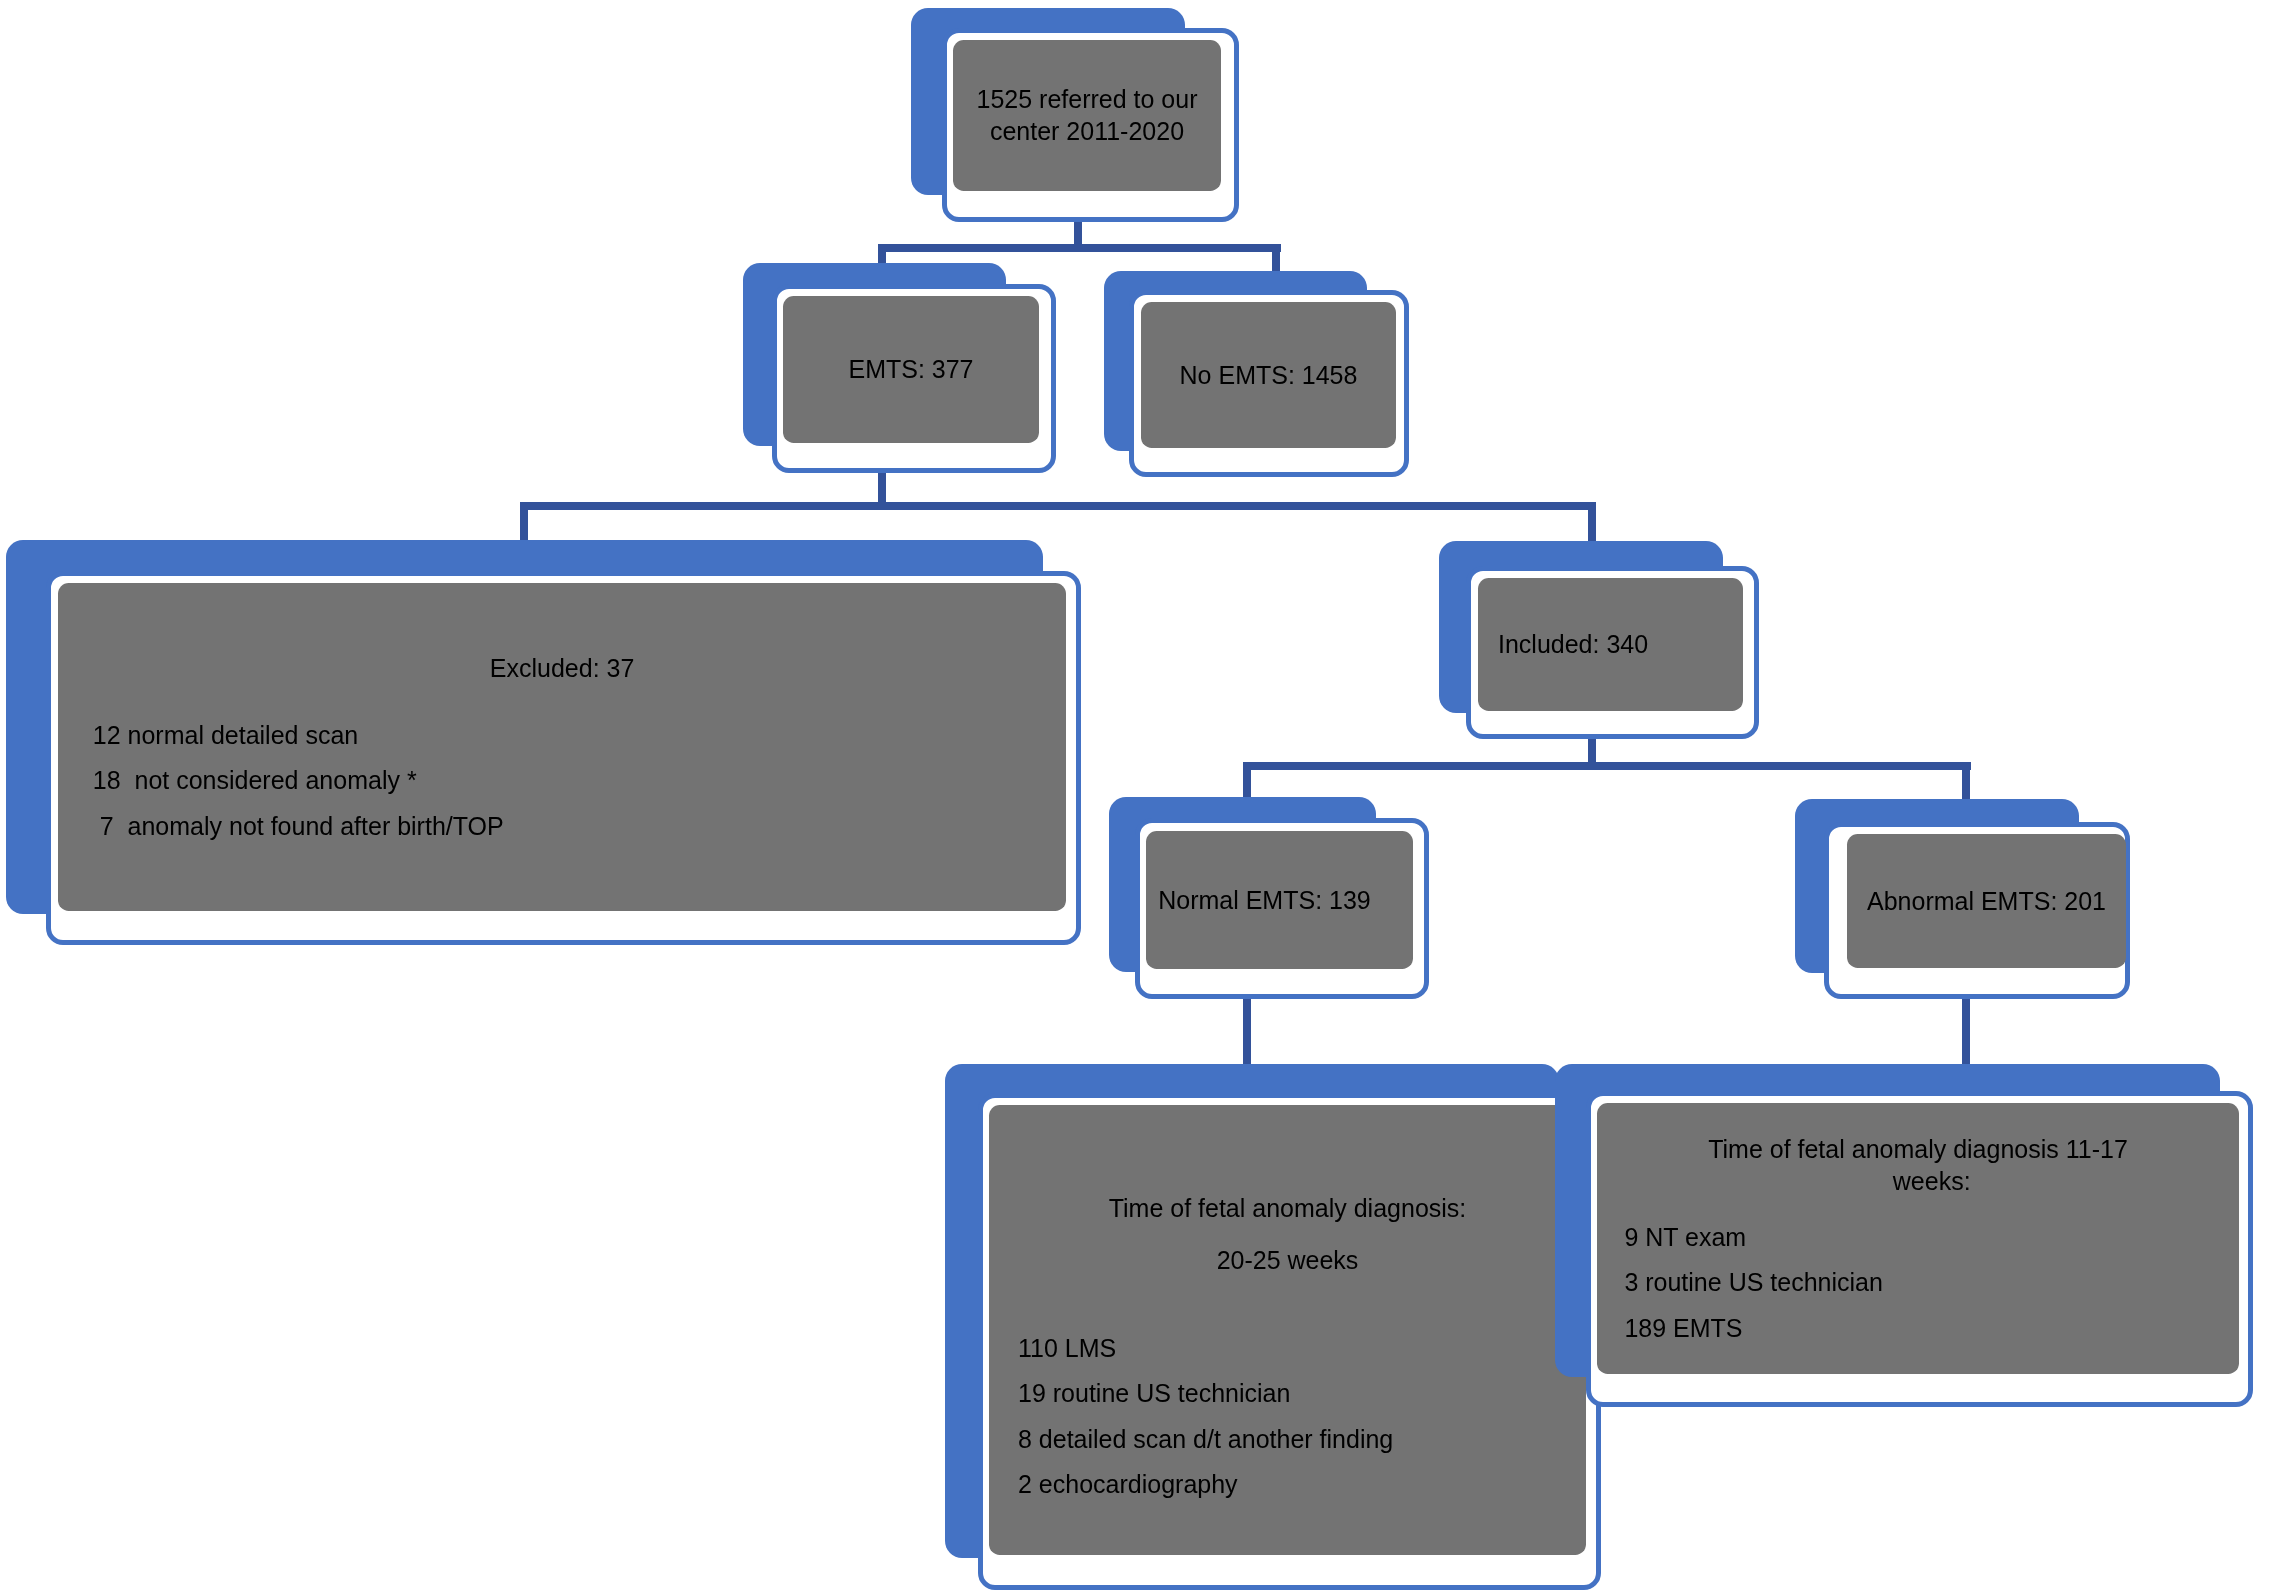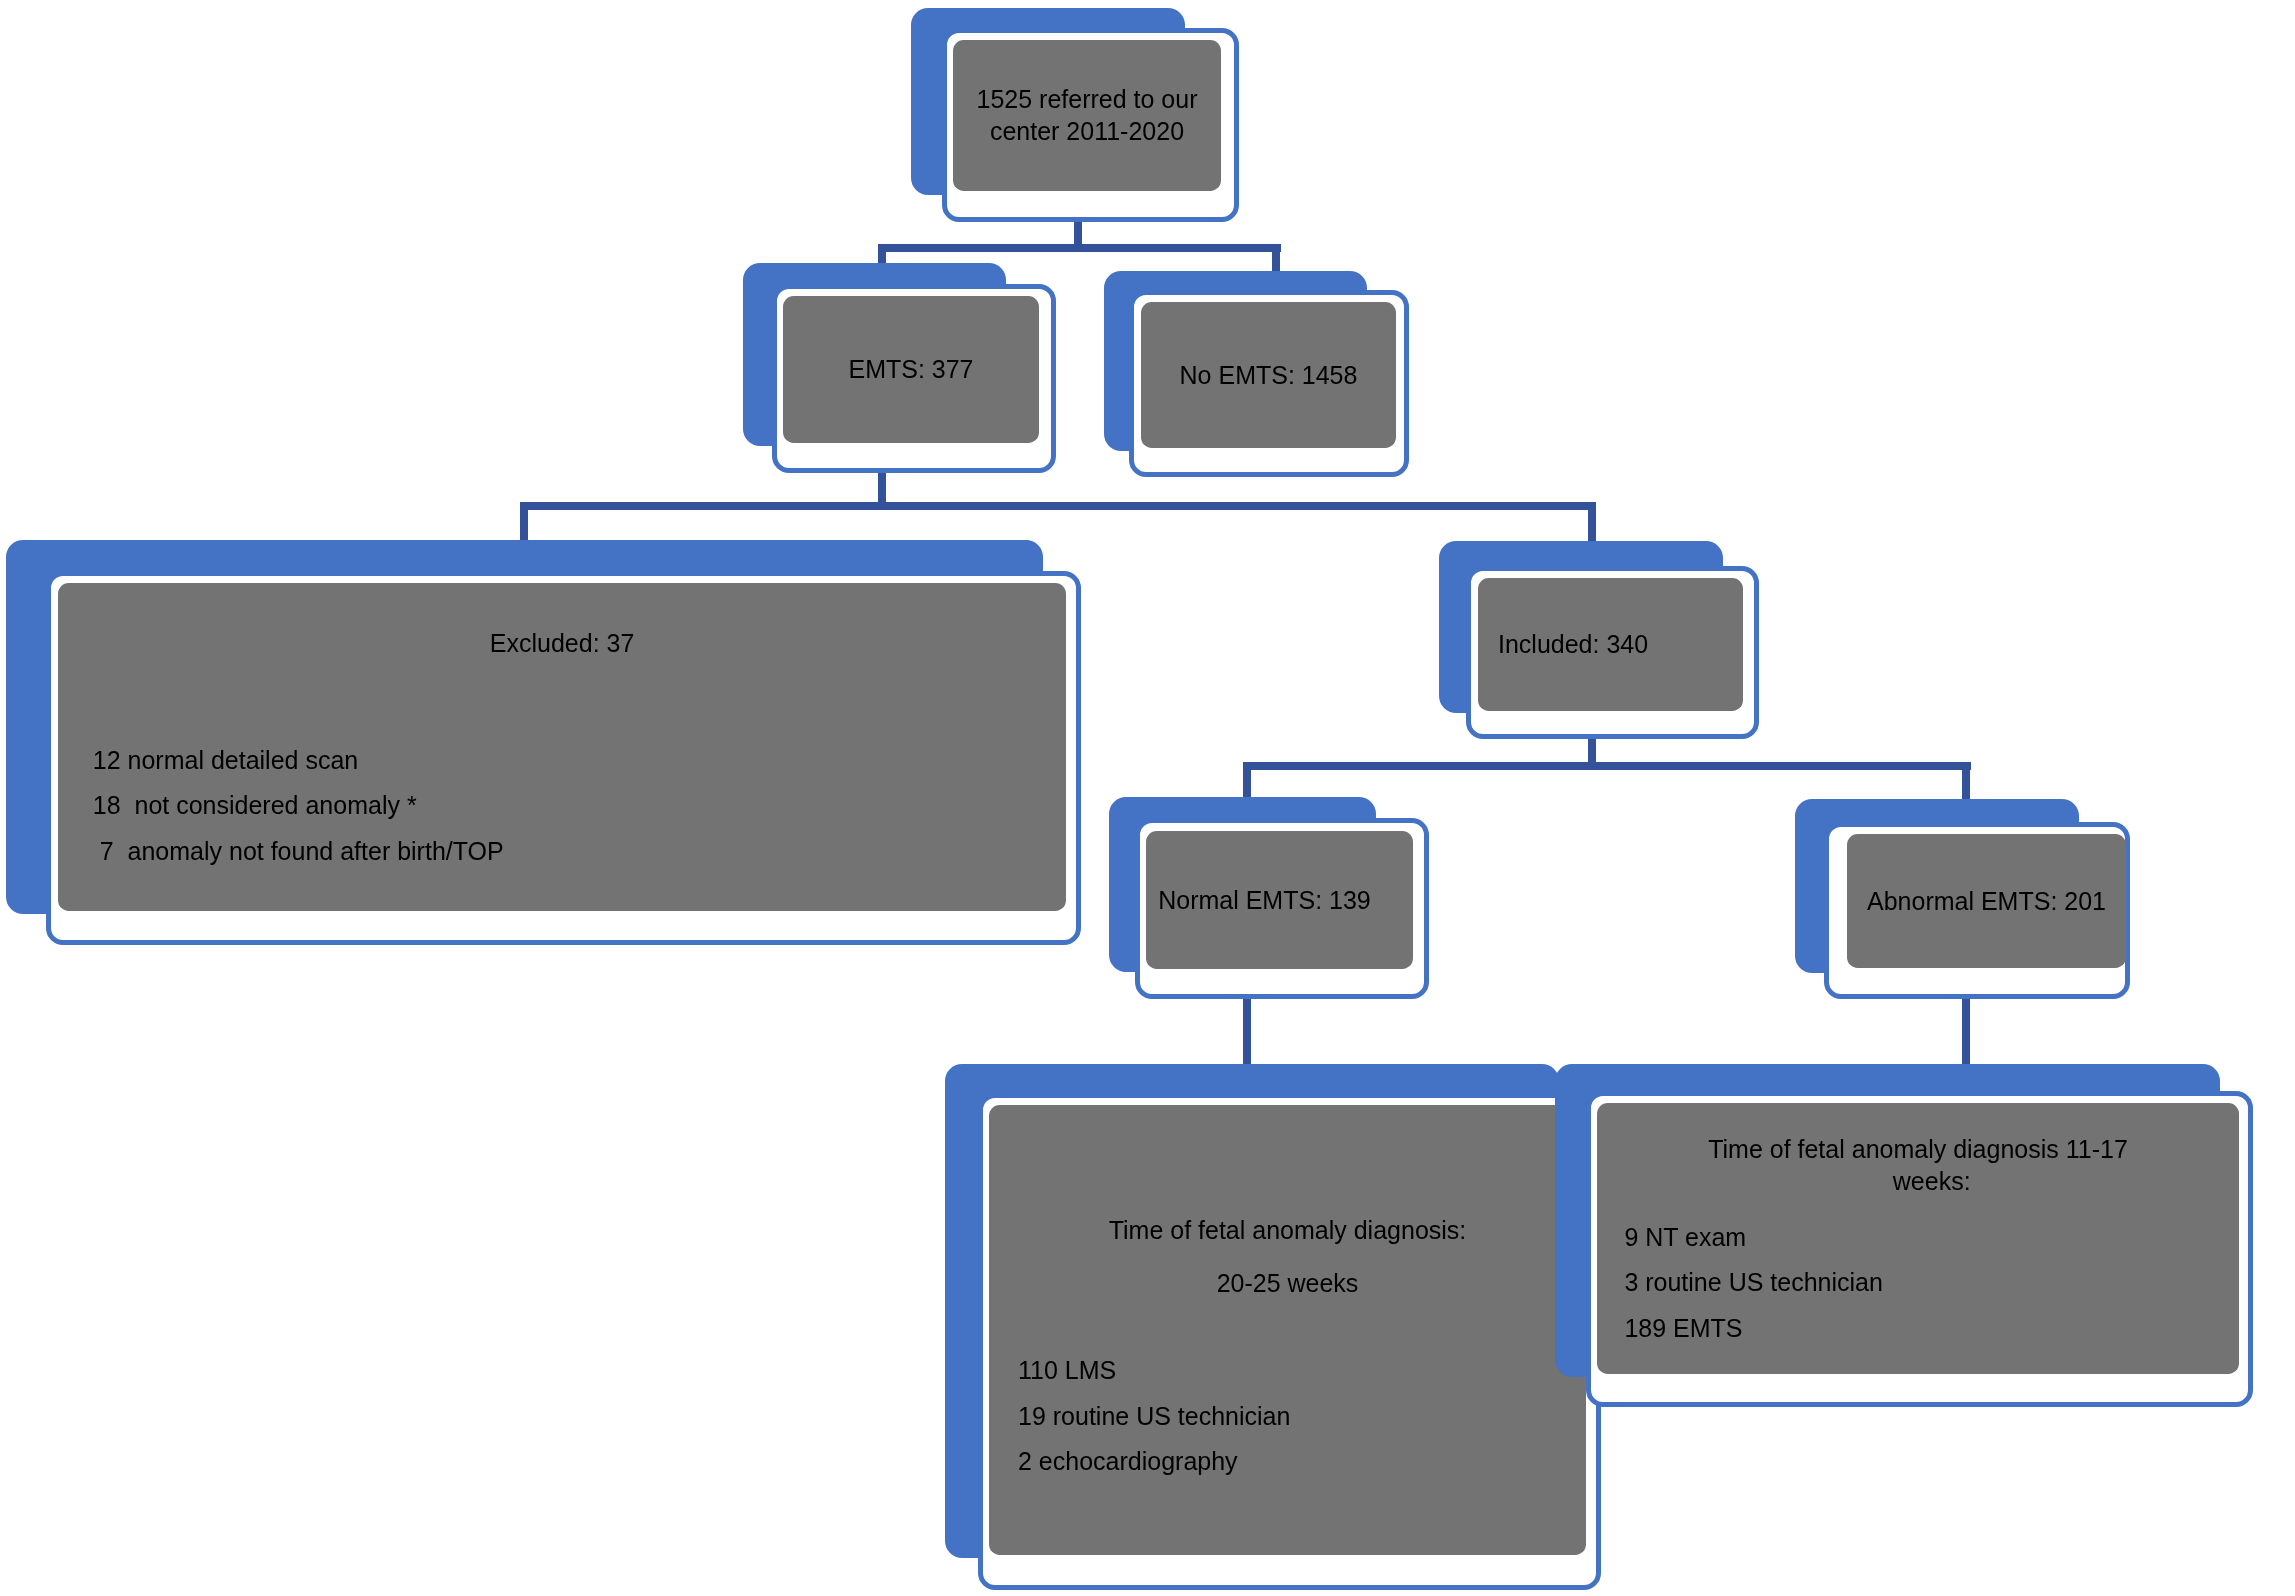--- a/index.html
+++ b/index.html
@@ -73,21 +73,21 @@
   <div class="plate" style="left:0;top:0;width:263px;height:180px;"></div>
   <div class="card" style="left:25px;top:19px;width:280px;height:187px;"></div>
   <div class="fill" style="left:37px;top:31px;width:255px;height:146px;padding:0 10.7px;">
     <div class="ttl">No EMTS: 1458</div>
   </div>
 </div>
 
 <div class="node" style="left:6.1px;top:540px;width:1075px;height:404px;">
   <div class="plate" style="left:0;top:0;width:1037px;height:374px;"></div>
   <div class="card" style="left:40px;top:30.5px;width:1035px;height:374px;"></div>
-  <div class="fill" style="left:52px;top:43px;width:1008px;height:328px;padding:0 0 0 53px;gap:25px;">
+  <div class="fill" style="left:52px;top:43px;width:1008px;height:328px;padding:0 0 0 53px;">
     <div class="ttl" style="padding-right:53px;">Excluded: 37</div>
     <div class="gap"></div>
     <div class="lines">
       <div class="ln" style="margin-left:-18.3px;">12 normal detailed scan</div>
       <div class="ln" style="margin-left:-18.3px;white-space:pre;">18  not considered anomaly *</div>
       <div class="ln" style="margin-left:-18.3px;white-space:pre;"> 7  anomaly not found after birth/TOP</div>
     </div>
   </div>
 </div>
 
@@ -118,20 +118,21 @@
 <div class="node" style="left:945px;top:1064px;width:656px;height:526px;">
   <div class="plate" style="left:0;top:0;width:614px;height:494px;"></div>
   <div class="card" style="left:33px;top:29px;width:623px;height:497px;"></div>
   <div class="fill" style="left:44px;top:41px;width:597px;height:450px;padding:0 0 0 29px;">
     <div class="ttl" style="padding-right:29px;margin-top:32px;">Time of fetal anomaly diagnosis:</div>
     <div class="ttl" style="padding-right:29px;margin-top:20px;">20-25 weeks</div>
     <div class="gap" style="height:55px;"></div>
     <div class="lines">
       <div class="ln">110 LMS</div>
       <div class="ln">19 routine US technician</div>
+      <div class="ln">8 detailed scan d/t another finding</div>
       <div class="ln">2 echocardiography</div>
     </div>
   </div>
 </div>
 
 <div class="node" style="left:1555px;top:1064px;width:698px;height:343px;">
   <div class="plate" style="left:0;top:0;width:665px;height:313px;"></div>
   <div class="card" style="left:30.5px;top:27px;width:667px;height:316px;"></div>
   <div class="fill" style="left:42px;top:39px;width:642px;height:271px;padding:0 0 0 27.4px;">
     <div class="ttl" style="padding-right:27.4px;">Time of fetal anomaly diagnosis 11-17</div>

